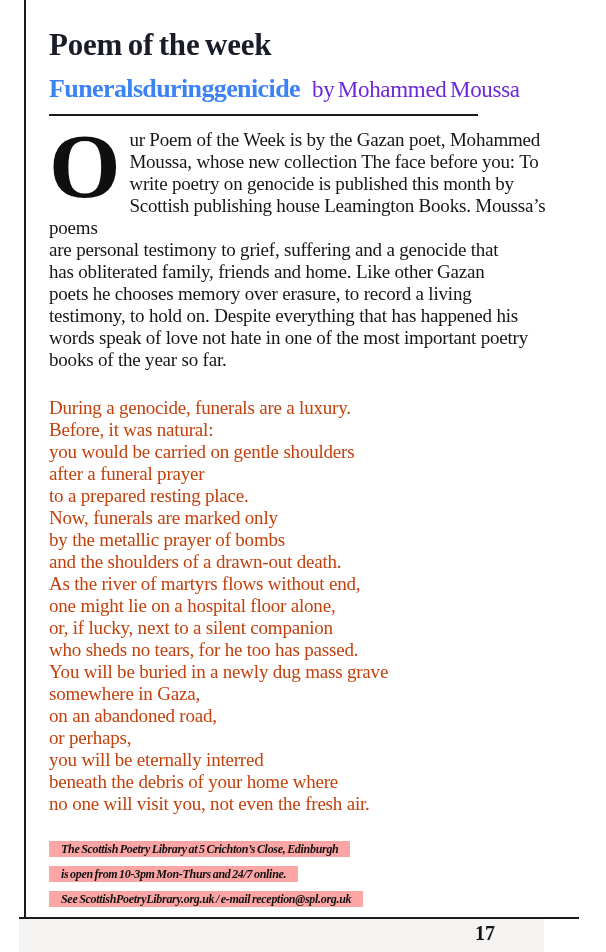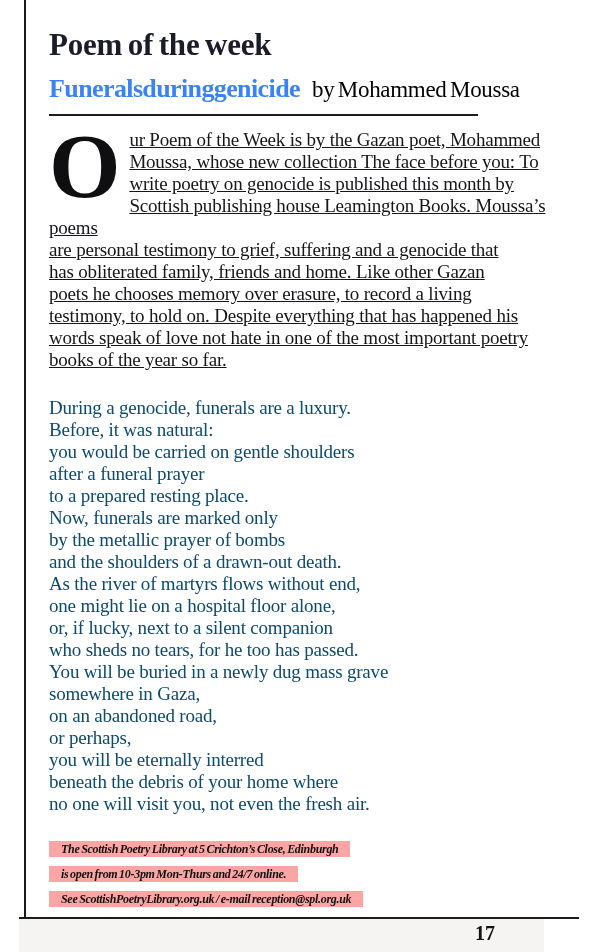--- a/index.html
+++ b/index.html
@@ -39,57 +39,57 @@
   .subhead { margin-top: 11px; }
   .poem-title {
     font-size: 26px;
     font-weight: 700;
     color: #3b82f6;
     letter-spacing: -0.6px;
     word-spacing: -6px;
   }
   .byline {
     font-size: 23px;
-    color: #000000;
+    color: #6d28d9;
     margin-left: 8px;
     letter-spacing: -0.3px;
     word-spacing: -2px;
   }
 
   .rule {
     margin-top: 10px;
     width: 429px;
     height: 0;
     border-top: 2px solid #1b1b1b;
   }
 
   .intro {
     margin: 13px 0 0 0;
     font-size: 19px;
     line-height: 22px;
     color: #16161a;
     letter-spacing: -0.2px;
   }
-  .intro-text { white-space: pre-line; text-decoration: underline; }
+  .intro-text { white-space: pre-line; }
   .dropcap {
     float: left;
     font-size: 92px;
     line-height: 68px;
     height: 66px;
     font-weight: 700;
     color: #0f0f12;
     margin: 3px 9px 0 0;
   }
 
   .poem {
     margin-top: 26px;
     font-size: 19px;
     line-height: 22px;
     white-space: pre-line;
-    color: #0c4a6e;
+    color: #c2410c;
     letter-spacing: -0.2px;
   }
 
   .footer-note { margin: 22px 0 0 0; }
   .hl {
     font-style: italic;
     font-weight: 700;
     font-size: 12px;
     line-height: 25px;
     white-space: pre-line;

